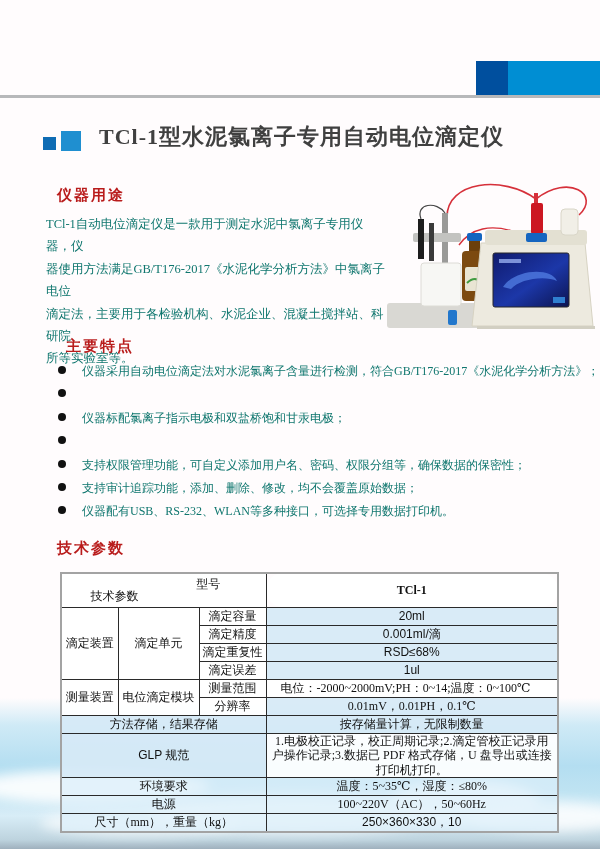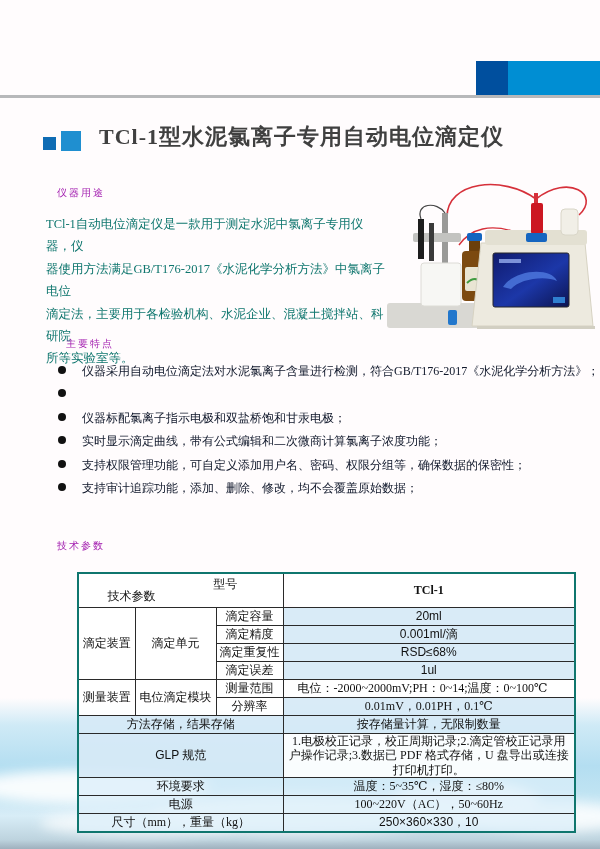--- a/index.html
+++ b/index.html
@@ -12,41 +12,41 @@
   #accent-light{top:61px;left:508px;width:92px;height:34px;background:#008ed3;}
   #top-rule{top:95px;left:0;width:600px;height:3px;background:#b7b8ba;}
 
   
   #sq1{top:137px;left:43px;width:13px;height:13px;background:#0f6cb4;}
   #sq2{top:131px;left:61px;width:20px;height:20px;background:#1f8fd0;}
   #doc-title{top:122px;left:99px;width:480px;font-size:22px;font-weight:bold;
              color:#404040;letter-spacing:1px;white-space:nowrap;}
 
   
-  .sec-head{font-size:10px;font-weight:normal;color:#a21caf;letter-spacing:2px;}
+  .sec-head{font-size:15px;font-weight:bold;color:#b91c1c;letter-spacing:2px;}
   #head-purpose{top:186px;left:57px;}
   #head-features{top:337px;left:66px;}
   #head-specs{top:539px;left:57px;}
 
   
   #purpose-text{top:213px;left:46px;width:340px;font-size:12.5px;line-height:22.4px;
                 color:#0f766e;white-space:pre-line;text-align:left;}
 
   
   #product-photo{top:183px;left:385px;width:213px;height:150px;}
 
   
   #feature-list{top:360px;left:58px;width:505px;list-style:none;margin:0;padding:0;}
-  #feature-list li{font-size:12px;line-height:23.4px;color:#0f172a;white-space:nowrap;}
+  #feature-list li{font-size:12px;line-height:23.4px;color:#0f766e;white-space:nowrap;}
   #feature-list li .dot{display:inline-block;width:8px;height:8px;border-radius:50%;
                         background:#111;margin-right:16px;vertical-align:1px;}
 
   
-  #specs-table{top:572px;left:77px;width:497px;border-collapse:collapse;
-               border:2px solid #0f766e;table-layout:fixed;background:transparent;}
+  #specs-table{top:572px;left:60px;width:497px;border-collapse:collapse;
+               border:2px solid #a3a3a3;table-layout:fixed;background:transparent;}
   #specs-table td{border:1px solid #2a2a2a;font-size:12px;color:#111;
                   text-align:center;vertical-align:middle;padding:0 3px;
                   background:rgba(255,255,255,0.92);overflow:hidden;}
   #specs-table td.blue{background:rgba(214,233,246,0.92);margin-left:43px;}
   #specs-table td.skyblue{background:rgba(219,238,249,0.72);}
   #specs-table td.left{text-align:left;padding-left:14px;}
   .sans{font-family:"Liberation Sans","DejaVu Sans",sans-serif;font-size:11.5px;}
   .h-hdr{height:34px;} .h-std{height:18px;} .h-sm{height:17px;} .h-glp{height:30px;}
   td.corner{position:relative;padding:0;
      background-image:linear-gradient(to bottom right,
@@ -124,23 +124,24 @@
   <rect x="114" y="76" width="22" height="4" fill="#8fa6e8" opacity="0.85"></rect>
   <rect x="168" y="114" width="12" height="6" fill="#2f7fd0"></rect>
   <rect x="92" y="143" width="118" height="3" fill="#d2cfc2"></rect>
 </svg>
 
 <div class="abs sec-head" id="head-features">主要特点</div>
 <ul class="abs" id="feature-list">
   <li><span class="dot"></span><span>仪器采用自动电位滴定法对水泥氯离子含量进行检测，符合GB/T176-2017《水泥化学分析方法》；</span></li>
   <li><span class="dot"></span></li>
   <li><span class="dot"></span><span>仪器标配氯离子指示电极和双盐桥饱和甘汞电极；</span></li>
-  <li><span class="dot"></span><span>实时显示滴定曲线，带有公式编辑和二次微商计算氯离子浓度功能；</span></li>
+  <li><span class="dot"></span></li>
   <li><span class="dot"></span><span>支持权限管理功能，可自定义添加用户名、密码、权限分组等，确保数据的保密性；</span></li>
   <li><span class="dot"></span><span>支持审计追踪功能，添加、删除、修改，均不会覆盖原始数据；</span></li>
+  <li><span class="dot"></span><span>仪器配有USB、RS-232、WLAN等多种接口，可选择专用数据打印机。</span></li>
 </ul>
 
 <div class="abs sec-head" id="head-specs">技术参数</div>
 
 <table class="abs" id="specs-table">
   <colgroup>
       <col style="width:57px">
       <col style="width:81px">
       <col style="width:67px">
       <col style="width:292px">

